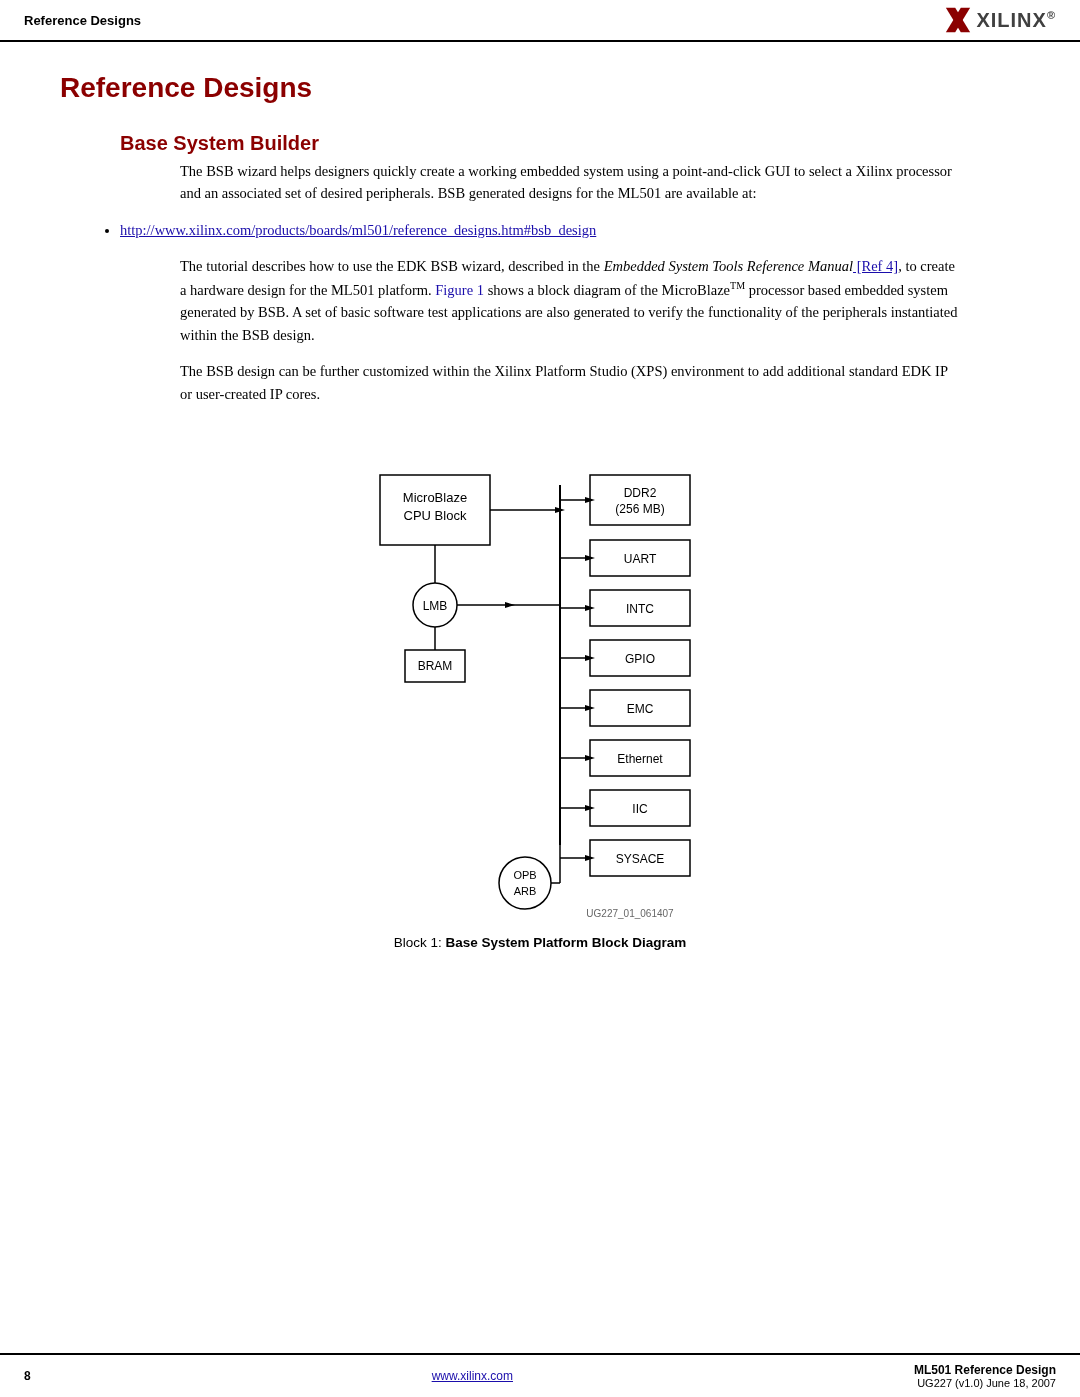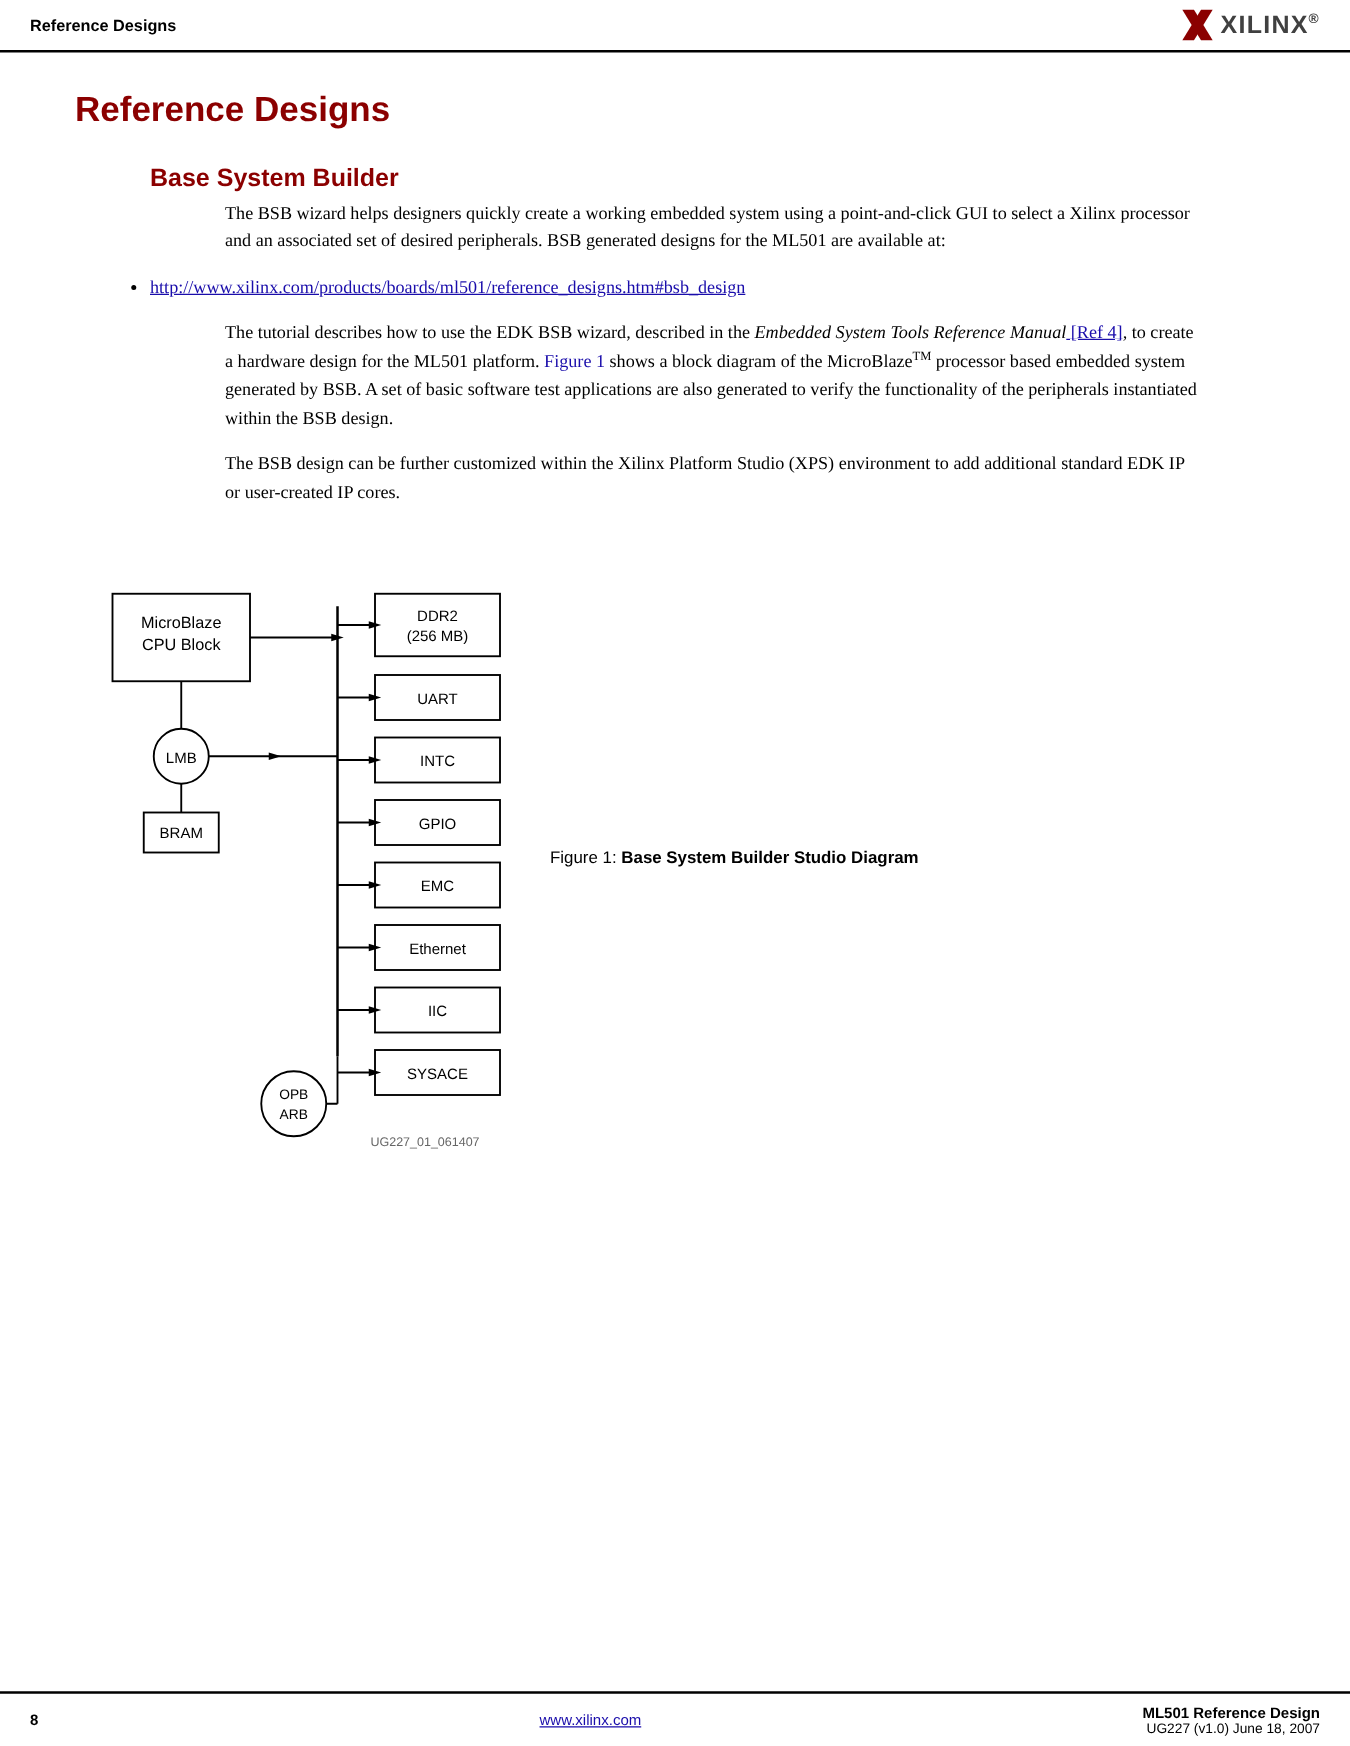--- a/index.html
+++ b/index.html
@@ -96,21 +96,21 @@
       font-size: 14.5px;
     }
 
     em { font-style: italic; text-align: center; }
     .ref-link { color: #1a0dab; text-decoration: underline; }
     .figure-link { color: #1a0dab; text-decoration: none; }
 
     
     .figure-container {
       display: flex;
-      flex-direction: row;
+      flex-direction: column;
       align-items: center;
       margin: 30px 0 20px 0;
     }
 
     .figure-caption {
       font-family: Arial, sans-serif;
       font-size: 13.5px;
       font-weight: normal;
       margin-top: 10px;
       text-align: center;
@@ -267,21 +267,21 @@
       <text x="175" y="460" text-anchor="middle" font-size="11" font-family="Arial">ARB</text>
 
       <line x1="210" y1="410" x2="210" y2="448" stroke="#000" stroke-width="1.5"></line>
       <line x1="201" y1="448" x2="210" y2="448" stroke="#000" stroke-width="1.5"></line>
 
       <text x="280" y="482" text-anchor="middle" font-size="10" fill="#666" font-family="Arial">UG227_01_061407</text>
 
     </svg>
 
     <div class="figure-caption">
-      <span>Figure 1:</span>&nbsp;<strong>Base System Builder Studio Diagram</strong>
+      <span>Block 1:</span>&nbsp;<strong>Base System Platform Block Diagram</strong>
     </div>
   </div>
 
 </div>
 
 <div class="footer">
   <span class="footer-page">8</span>
   <a href="#" class="footer-url">www.xilinx.com</a>
   <div class="footer-right">
     <div class="footer-doc-title">ML501 Reference Design</div>

